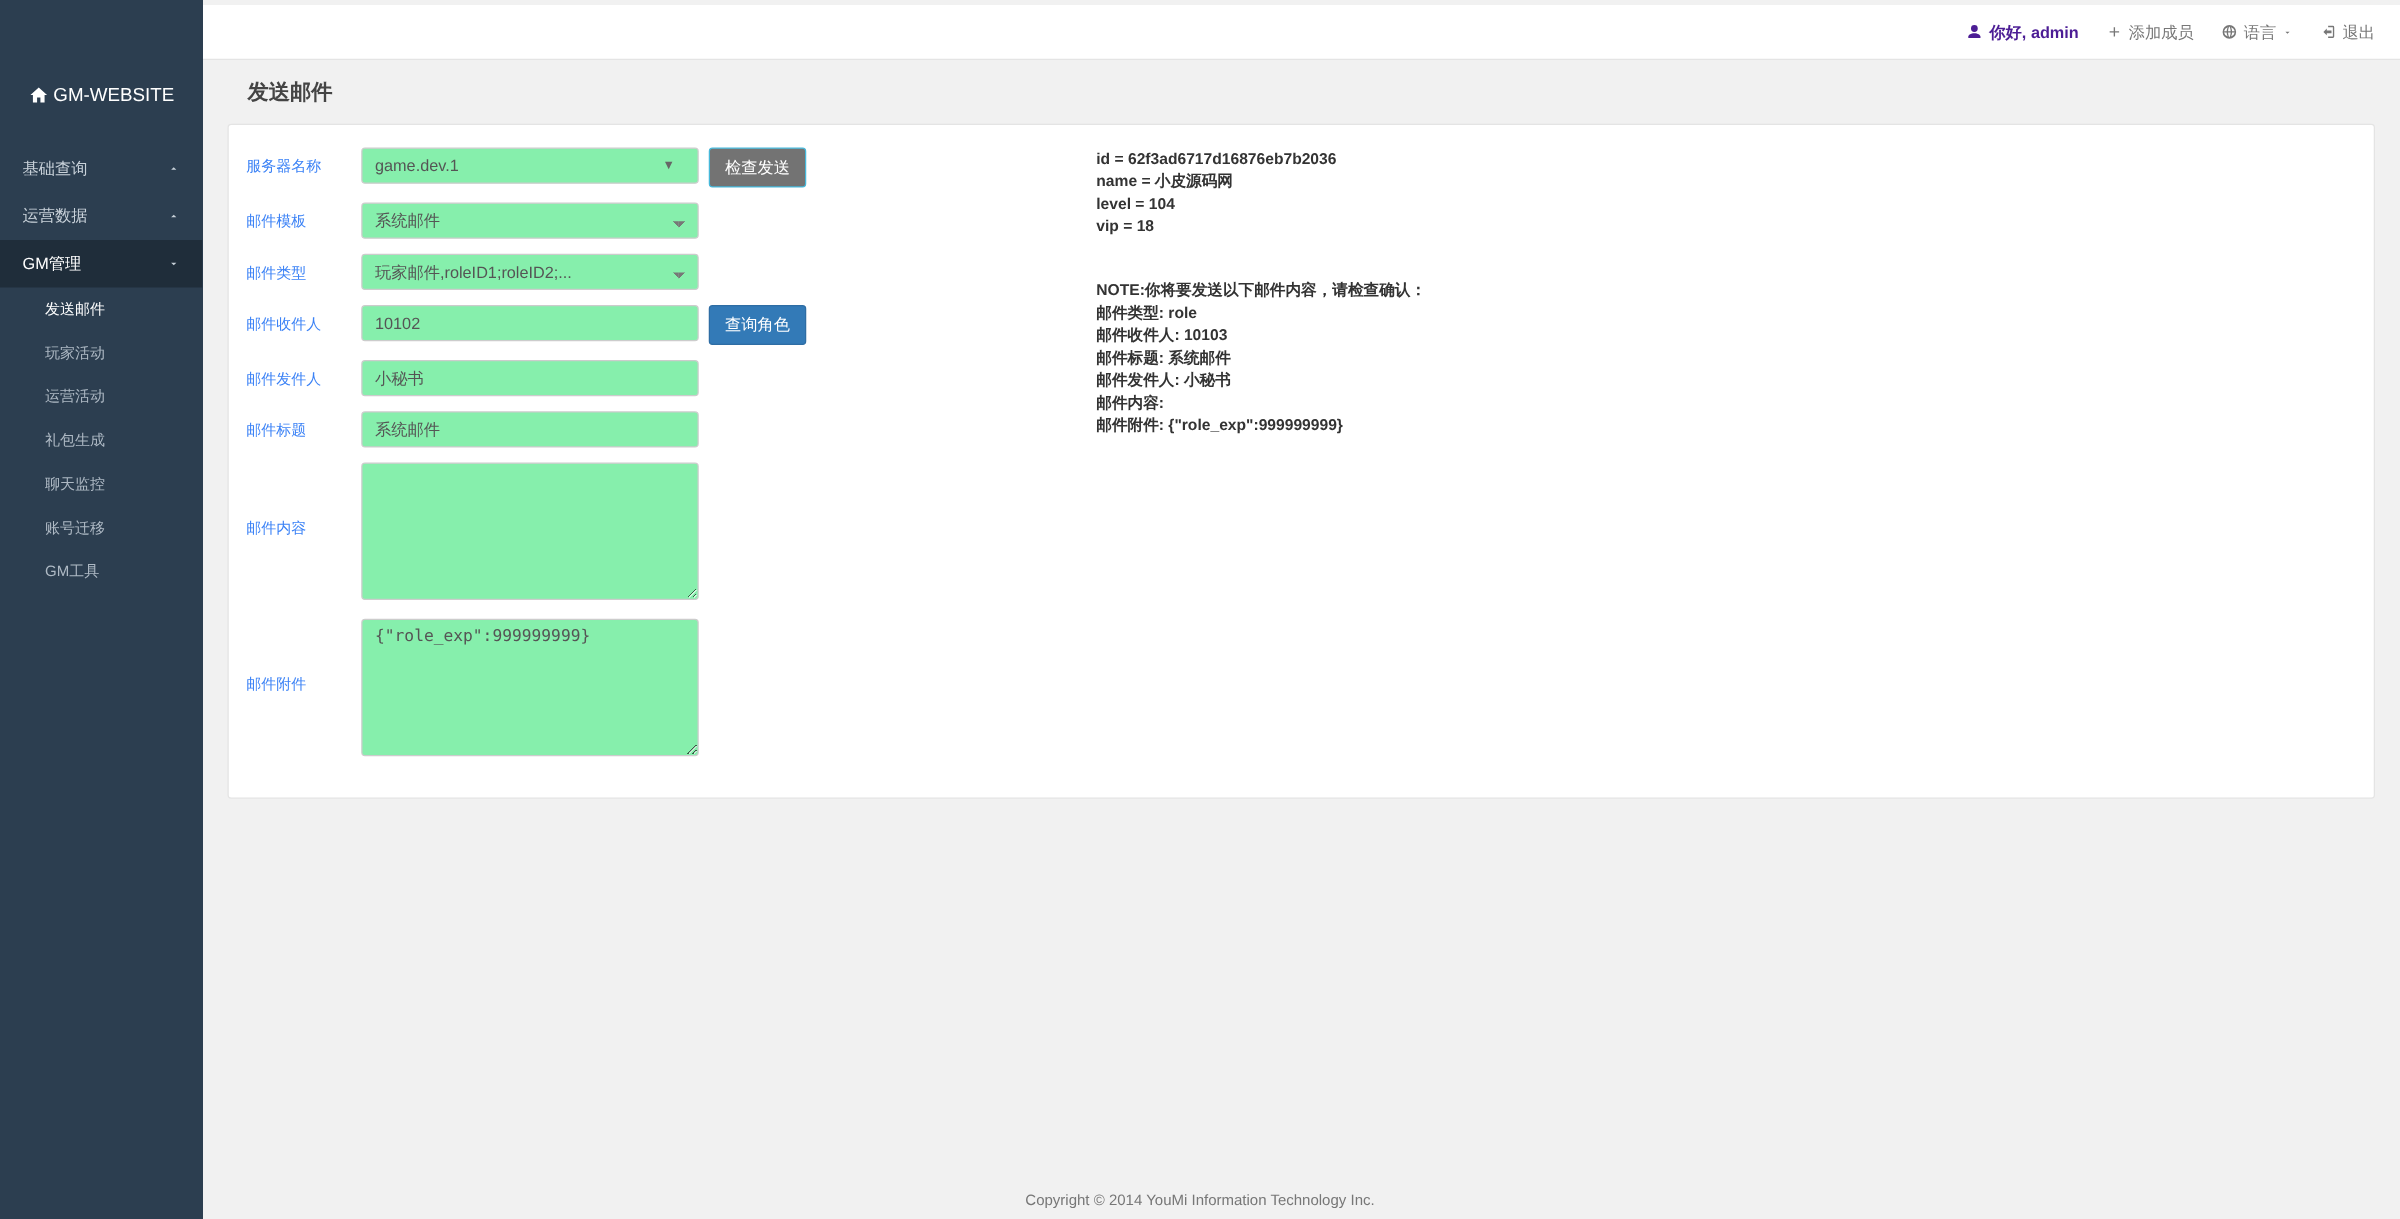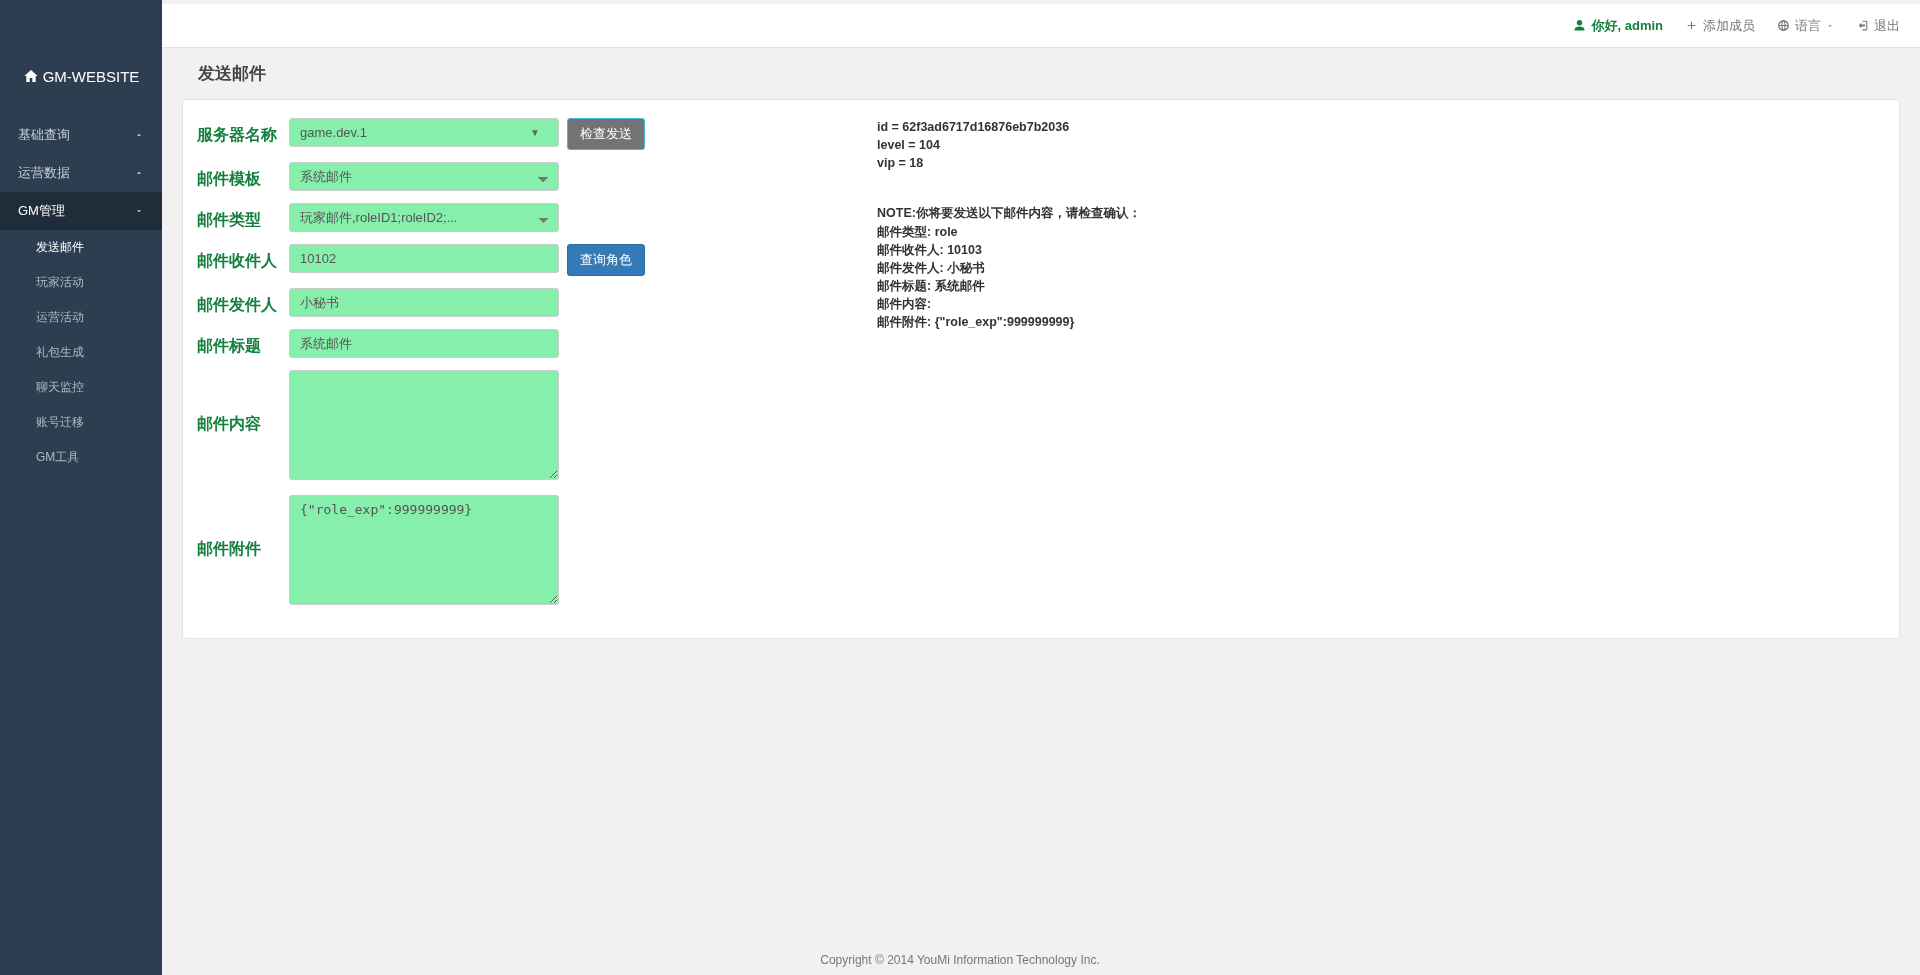--- a/index.html
+++ b/index.html
@@ -27,36 +27,36 @@
 .nav-sub-item.active { color: #fff; }
 .chev { width: 10px; height: 10px; fill: #c9d2da; }
 
 .topbar {
   position: fixed; top: 4px; left: 162px; right: 0; height: 44px;
   background: #fff; border-bottom: 1px solid #e4e4e4;
   display: flex; align-items: center; justify-content: flex-end; padding: 0 20px; gap: 22px;
   color: #777;
 }
 .topbar .item { display: flex; align-items: center; gap: 5px; cursor: pointer; font-size: 13px; }
-.topbar .item.strong { color: #15803d; font-weight: bold; cursor: default; }
+.topbar .item.strong { color: #4c1d95; font-weight: bold; cursor: default; }
 .topbar svg { width: 13px; height: 13px; fill: currentColor; }
 
 .page {
   margin-left: 162px; padding-top: 48px; min-height: calc(100vh - 40px);
 }
 .page-title { padding: 14px 36px; font-size: 17px; color: #444; }
 .panel {
   background: #fff; margin: 0 20px; padding: 18px 14px;
   border: 1px solid #e4e4e4; border-radius: 3px;
   display: flex; gap: 10px;
 }
 .form-col { flex: 0 0 660px; }
 .info-col { flex: 1; padding-left: 10px; }
 .row { display: flex; align-items: flex-start; margin-bottom: 12px; }
-.row label { width: 92px; padding-top: 7px; font-size: 16px; font-weight: bold; color: #15803d; }
+.row label { width: 92px; padding-top: 7px; font-size: 12px; font-weight: normal; color: #3b82f6; }
 .row .ctrl { flex: 0 0 270px; }
 .row .after { margin-left: 8px; }
 .inp, .sel, .ta {
   width: 100%; border: 1px solid #ccc; border-radius: 3px;
   padding: 6px 10px; font-size: 13px; background: #86efac; color: #555;
 }
 .sel { appearance: none; background-image: linear-gradient(45deg, transparent 50%, #777 50%), linear-gradient(135deg, #777 50%, transparent 50%); background-position: calc(100% - 15px) 14px, calc(100% - 10px) 14px; background-size: 5px 5px; background-repeat: no-repeat; padding-right: 28px; }
 .combo { display:flex; align-items:center; justify-content:space-between; }
 .combo .tri { font-size:10px; color:#666; padding-right:8px; }
 .ta { resize: vertical; }
@@ -216,27 +216,28 @@
         <label style="padding-top:44px">邮件附件</label>
         <div class="ctrl">
           <textarea class="ta md" style="">{"role_exp":999999999}</textarea>
         </div>
       </div>
 
     </div>
 
     <div class="info-col">
       <p><b>id = 62f3ad6717d16876eb7b2036</b></p>
+      <p><b>name = 小皮源码网</b></p>
       <p><b>level = 104</b></p>
       <p><b>vip = 18</b></p>
       <div class="gap"></div>
       <p><b>NOTE:你将要发送以下邮件内容，请检查确认：</b></p>
       <p><b>邮件类型: role</b></p>
       <p><b>邮件收件人: 10103</b></p>
+      <p><b>邮件标题: 系统邮件</b></p>
       <p><b>邮件发件人: 小秘书</b></p>
-      <p><b>邮件标题: 系统邮件</b></p>
       <p><b>邮件内容:</b></p>
       <p><b>邮件附件: {"role_exp":999999999}</b></p>
     </div>
   </div>
 </main>
 
 <div class="footer">Copyright © 2014 YouMi Information Technology Inc.</div>
 
 </body></html>

